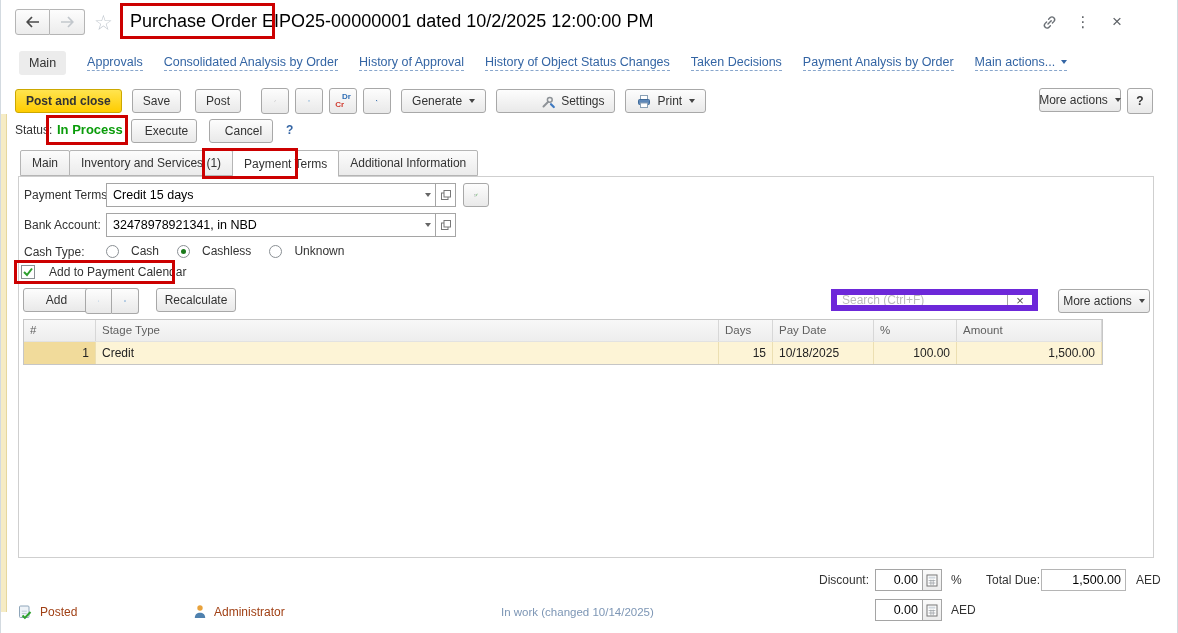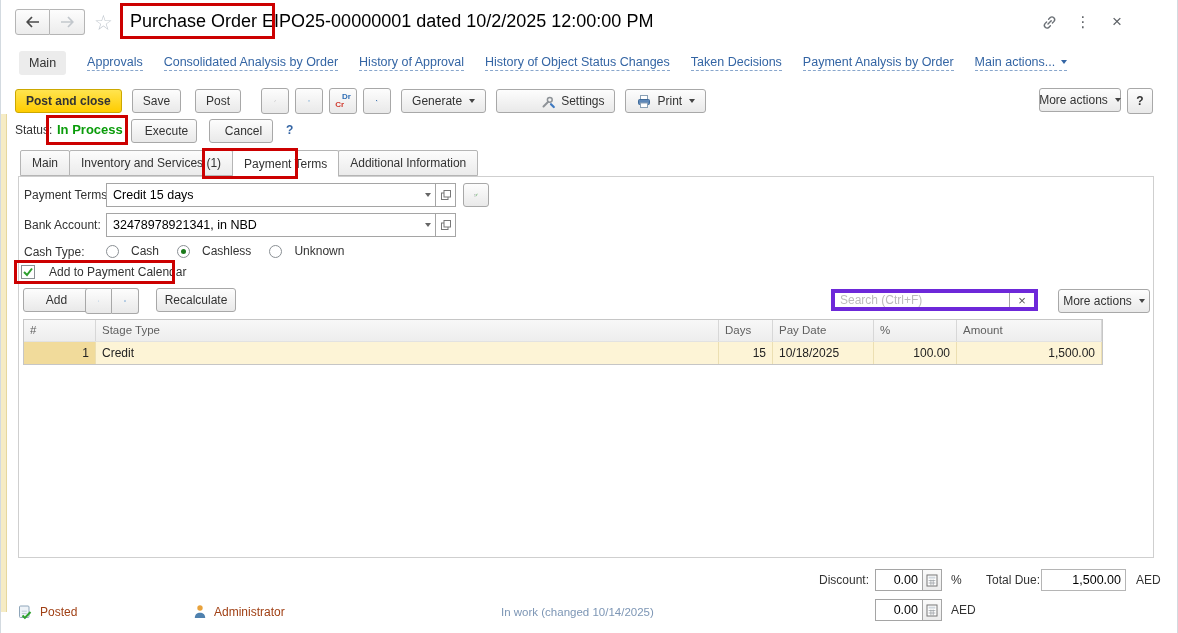--- a/index.html
+++ b/index.html
@@ -77,21 +77,21 @@
 
   .check-row{position:absolute;left:20px;top:264px;display:flex;align-items:center;gap:14px;height:16px;}
   .checkbox{width:14px;height:14px;border:1px solid #8a8f94;background:#fff;display:flex;align-items:center;justify-content:center;box-sizing:border-box;cursor:pointer;}
 
   
   .grid-tb{position:absolute;top:288px;left:22px;height:24px;}
   .updown{position:absolute;left:62px;top:0;display:flex;}
   .updown .btn{border-radius:0;}
   .updown .btn:first-child{border-radius:3px 0 0 3px;}
   .updown .btn:last-child{border-radius:0 3px 3px 0;border-left:none;}
-  .searchbox{position:absolute;left:830px;top:289px;width:207px;height:22px;display:flex;border:4px solid #6d28d9;box-sizing:border-box;background:#fff;}
+  .searchbox{position:absolute;left:830px;top:289px;width:207px;height:22px;display:flex;border:6px solid #6d28d9;box-sizing:border-box;background:#fff;}
   .searchbox input{flex:1;border:none;outline:none;padding:0 5px;font:12px "Liberation Sans","DejaVu Sans",sans-serif;color:#333;min-width:0;}
   .searchbox input::placeholder{color:#bcbcbc;}
   .search-clear{width:24px;border-left:1px solid #a5a5a5;display:flex;align-items:center;justify-content:center;color:#555;cursor:pointer;background:#fff;font-size:13px;}
   .gridtb-more{position:absolute;left:1057px;top:289px;width:92px;}
 
   
   .grid{position:absolute;left:22px;top:319px;width:1080px;border:1px solid #c6c6c6;box-sizing:border-box;}
   .g-row{display:flex;}
   .g-head{background:linear-gradient(#f8f8f8,#ededed);color:#5f5f5f;height:21px;line-height:21px;font-size:11.5px;}
   .g-head .g-cell{border-right:1px solid #d7d7d7;}

